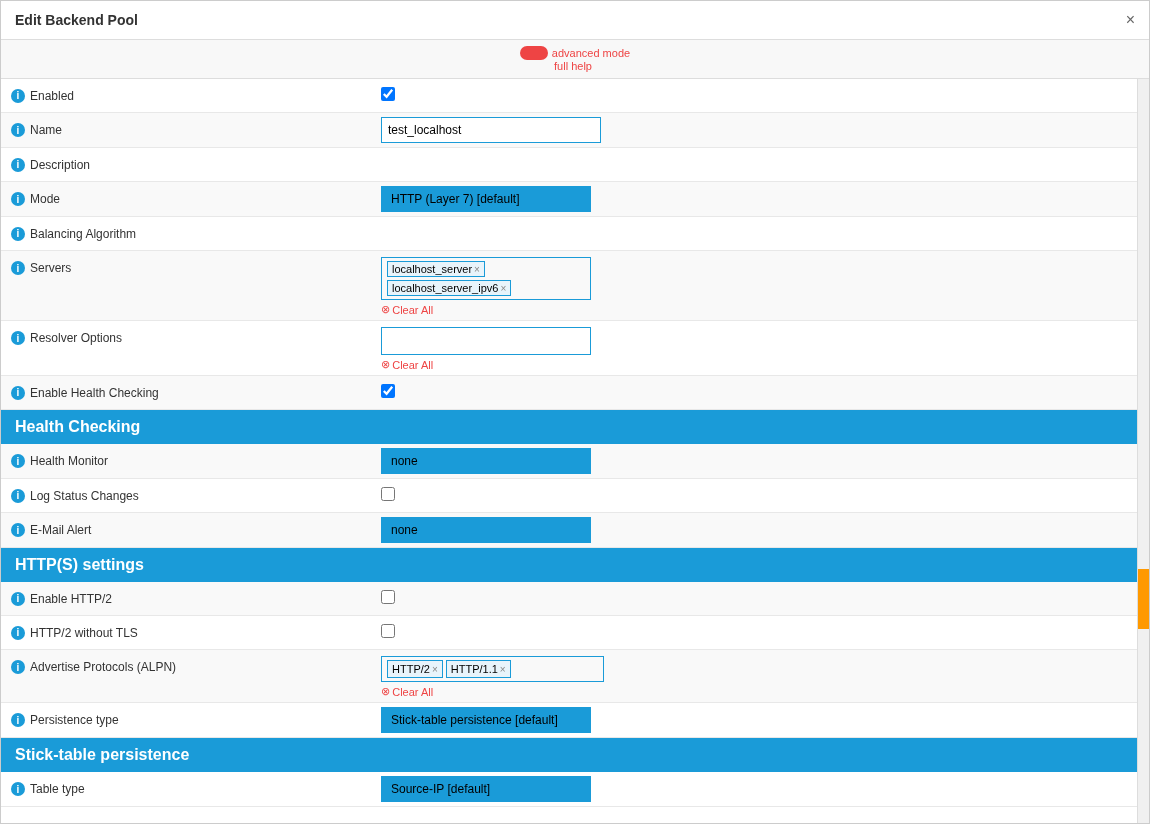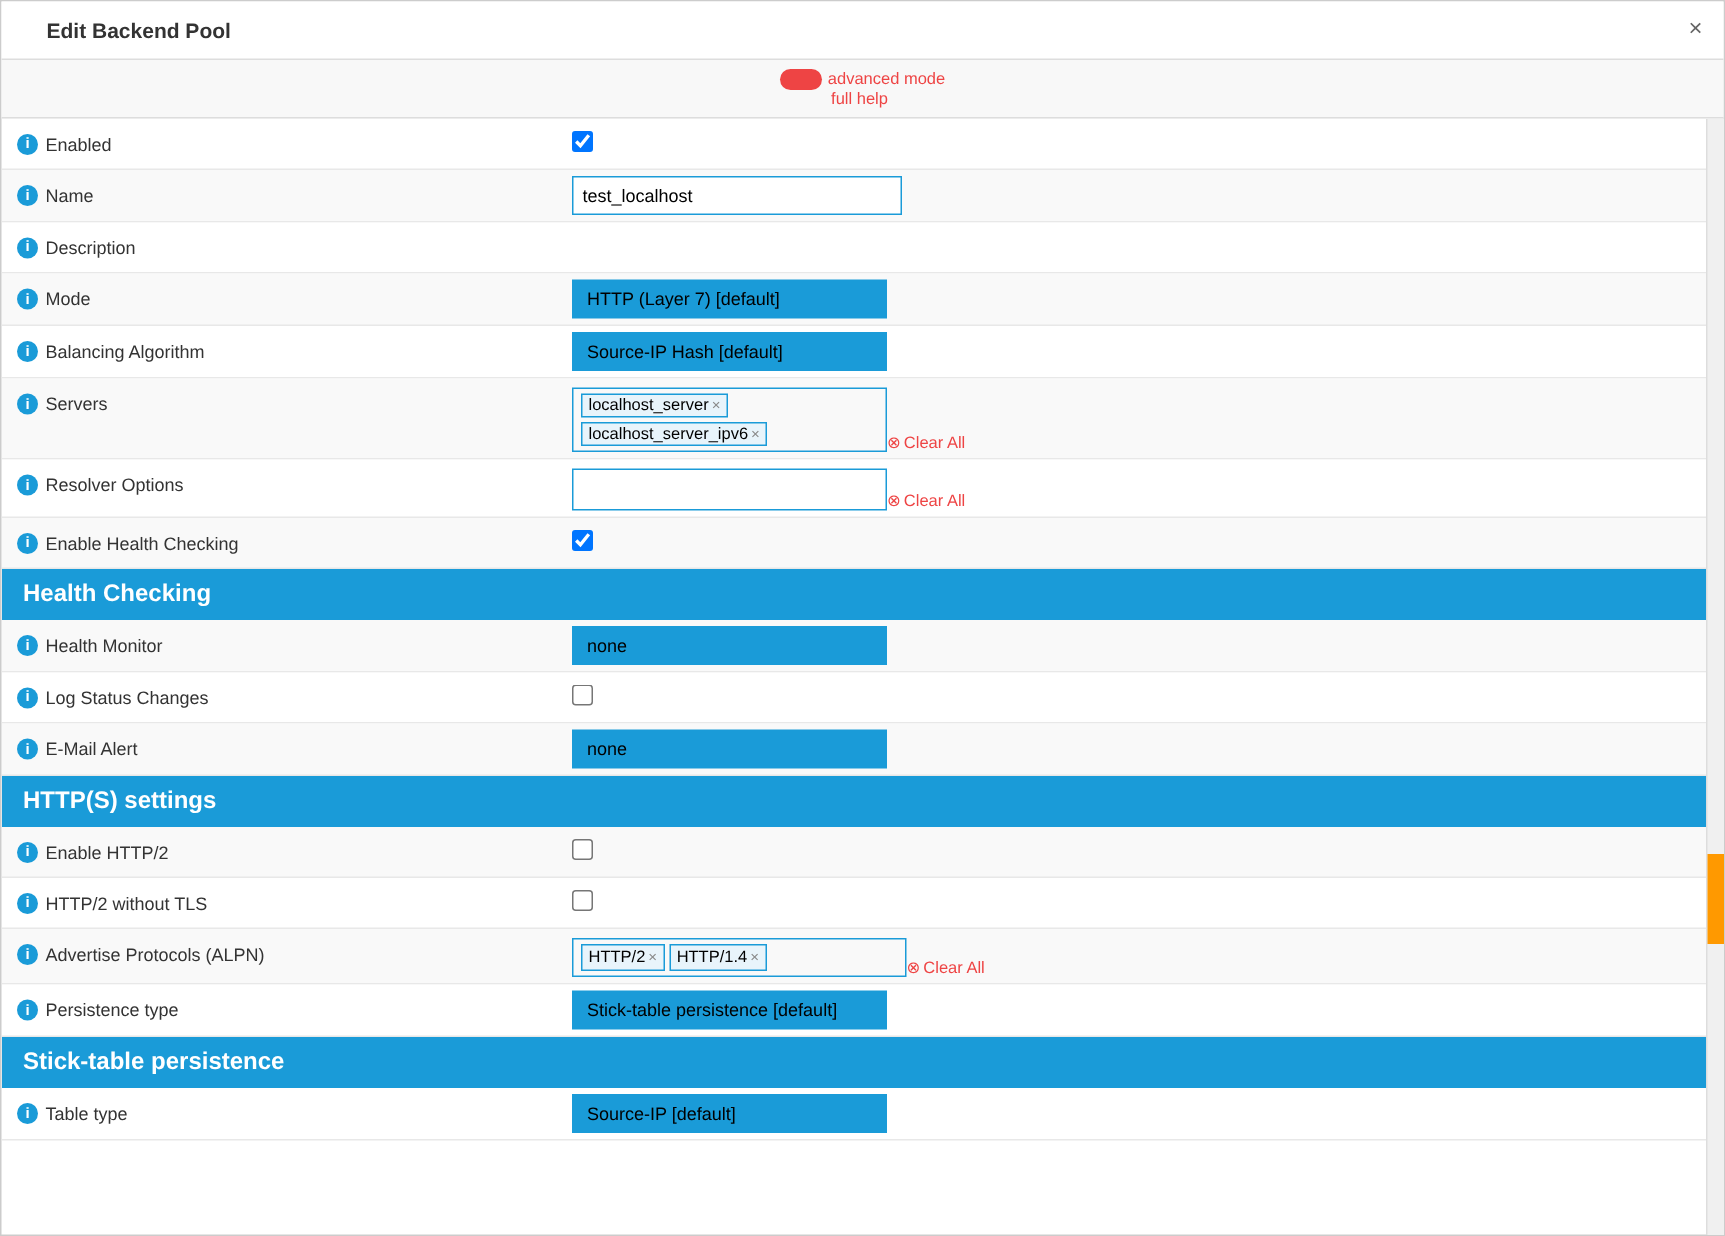--- a/index.html
+++ b/index.html
@@ -18,21 +18,20 @@
       padding: 10px 14px;
       border-bottom: 1px solid #ddd;
       display: flex;
       justify-content: space-between;
       align-items: center;
     }
     .modal-title {
       font-size: 14px;
       font-weight: bold;
       color: #333;
-      margin-left: 16px;
     }
     .close-btn {
       background: none;
       border: none;
       font-size: 16px;
       cursor: pointer;
       color: #666;
     }
     .toolbar {
       background: #f8f8f8;
@@ -179,22 +178,21 @@
       color: #e44;
       font-size: 11px;
       cursor: pointer;
       display: flex;
       align-items: center;
       gap: 2px;
       margin-top: 3px;
     }
     .tags-row-wrap {
       display: flex;
-      flex-direction: row;
-      align-items: flex-end;
+      flex-direction: column;
     }
     .resolver-input {
       width: 210px;
       height: 26px;
       border: 1px solid #1a9bd8;
       background: #fff;
     }
     .circle-x {
       color: #e44;
       font-size: 11px;
@@ -258,23 +256,20 @@
         </div>
         <div class="field-value">
           <button class="select-btn">HTTP (Layer 7) [default]</button>
         </div>
       </div>
 
       <div class="form-row">
         <div class="field-label">
           <span class="info-icon">i</span>
           <span>Balancing Algorithm</span>
-        </div>
-        <div class="field-value">
-          <button class="select-btn">Source-IP Hash [default]</button>
         </div>
       </div>
 
       <div class="form-row" style="align-items:flex-start; padding-top:6px;">
         <div class="field-label" style="padding-top:4px;">
           <span class="info-icon">i</span>
           <span>Servers</span>
         </div>
         <div class="field-value tags-row-wrap">
           <div class="tags-container" style="width:210px;">
@@ -381,21 +376,21 @@
           <span class="info-icon">i</span>
           <span>Advertise Protocols (ALPN)</span>
         </div>
         <div class="field-value tags-row-wrap">
           <div class="tags-container" style="width:223px;">
             <span class="tag">
               <span>HTTP/2</span>
               <span class="tag-remove">×</span>
             </span>
             <span class="tag">
-              <span>HTTP/1.4</span>
+              <span>HTTP/1.1</span>
               <span class="tag-remove">×</span>
             </span>
           </div>
           <div class="clear-all">
             <span class="circle-x">⊗</span>
             <span>Clear All</span>
           </div>
         </div>
       </div>
 

